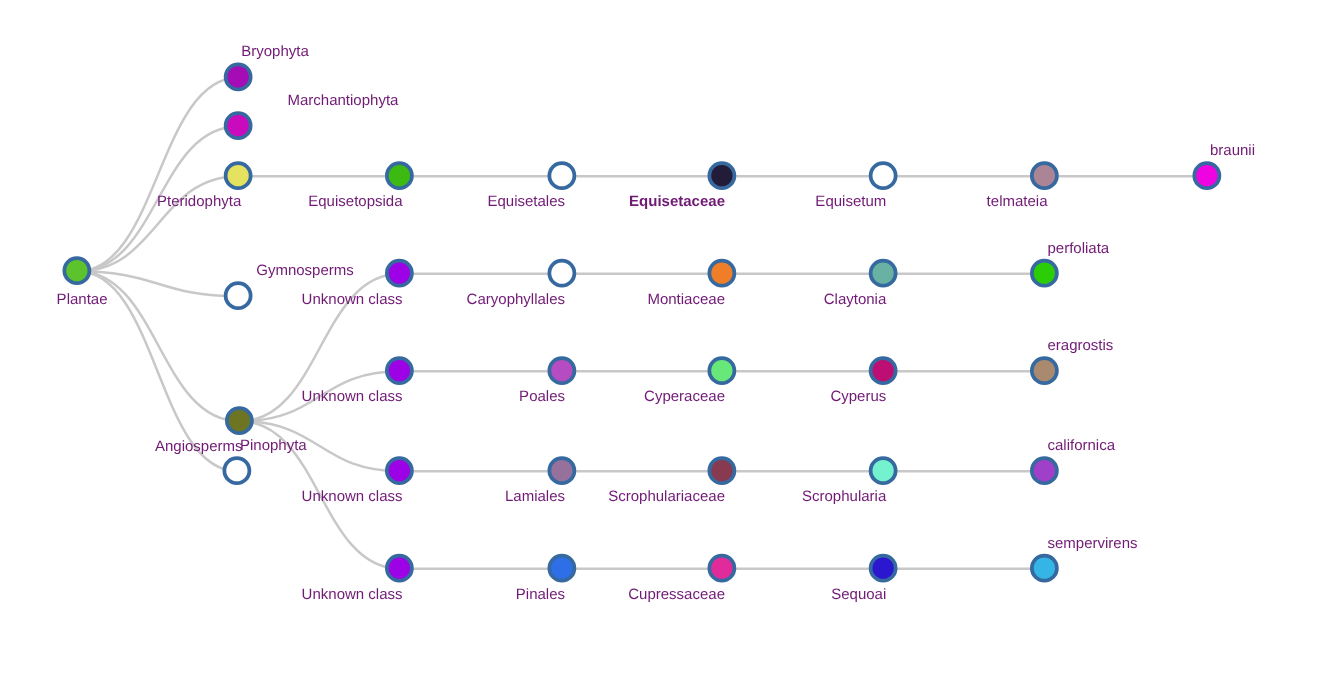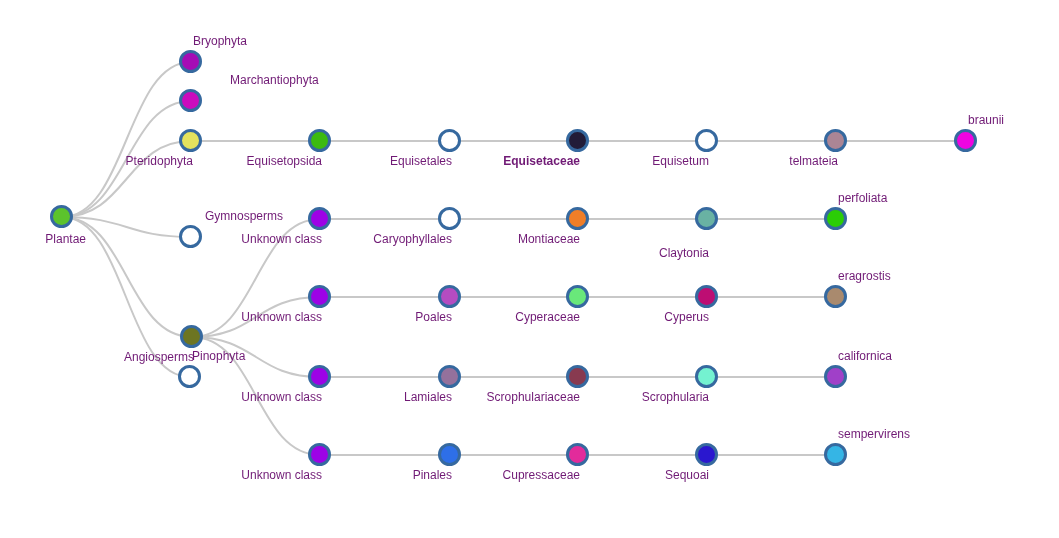--- a/index.html
+++ b/index.html
@@ -93,21 +93,21 @@
     <span class="nlabel" style="right: 221px; top: 155px;">telmateia</span>
     <div class="node" style="left: 954px; top: 129px; background: rgb(239, 4, 225); border: 3.5px solid rgb(54, 105, 159);"></div>
     <span class="nlabel" style="left: 968px; top: 114px;">braunii</span>
     <div class="node" style="left: 308px; top: 207px; background: rgb(157, 2, 230); border: 3.5px solid rgb(54, 105, 159);"></div>
     <span class="nlabel" style="right: 737px; top: 233px;">Unknown class</span>
     <div class="node" style="left: 438px; top: 207px; background: rgb(255, 255, 255); border: 3.5px solid rgb(54, 105, 159);"></div>
     <span class="nlabel" style="right: 607px; top: 233px; margin-left: 40px;">Caryophyllales</span>
     <div class="node" style="left: 566px; top: 207px; background: rgb(240, 126, 40); border: 3.5px solid rgb(54, 105, 159);"></div>
     <span class="nlabel" style="right: 479px; top: 233px;">Montiaceae</span>
     <div class="node" style="left: 695px; top: 207px; background: rgb(105, 178, 163); border: 3.5px solid rgb(54, 105, 159);"></div>
-    <span class="nlabel" style="right: 350px; top: 247px; margin-left: 36px;">Claytonia</span>
+    <span class="nlabel" style="right: 350px; top: 233px; margin-left: 36px;">Claytonia</span>
     <div class="node" style="left: 824px; top: 207px; background: rgb(43, 205, 6); border: 3.5px solid rgb(54, 105, 159);"></div>
     <span class="nlabel" style="left: 838px; top: 192px;">perfoliata</span>
     <div class="node" style="left: 308px; top: 285px; background: rgb(157, 2, 230); border: 3.5px solid rgb(54, 105, 159);"></div>
     <span class="nlabel" style="right: 737px; top: 311px;">Unknown class</span>
     <div class="node" style="left: 438px; top: 285px; background: rgb(181, 76, 193); border: 3.5px solid rgb(54, 105, 159);"></div>
     <span class="nlabel" style="right: 607px; top: 311px;">Poales</span>
     <div class="node" style="left: 566px; top: 285px; background: rgb(105, 232, 122); border: 3.5px solid rgb(54, 105, 159);"></div>
     <span class="nlabel" style="right: 479px; top: 311px;">Cyperaceae</span>
     <div class="node" style="left: 695px; top: 285px; background: rgb(189, 14, 115); border: 3.5px solid rgb(54, 105, 159);"></div>
     <span class="nlabel" style="right: 350px; top: 311px;">Cyperus</span>

